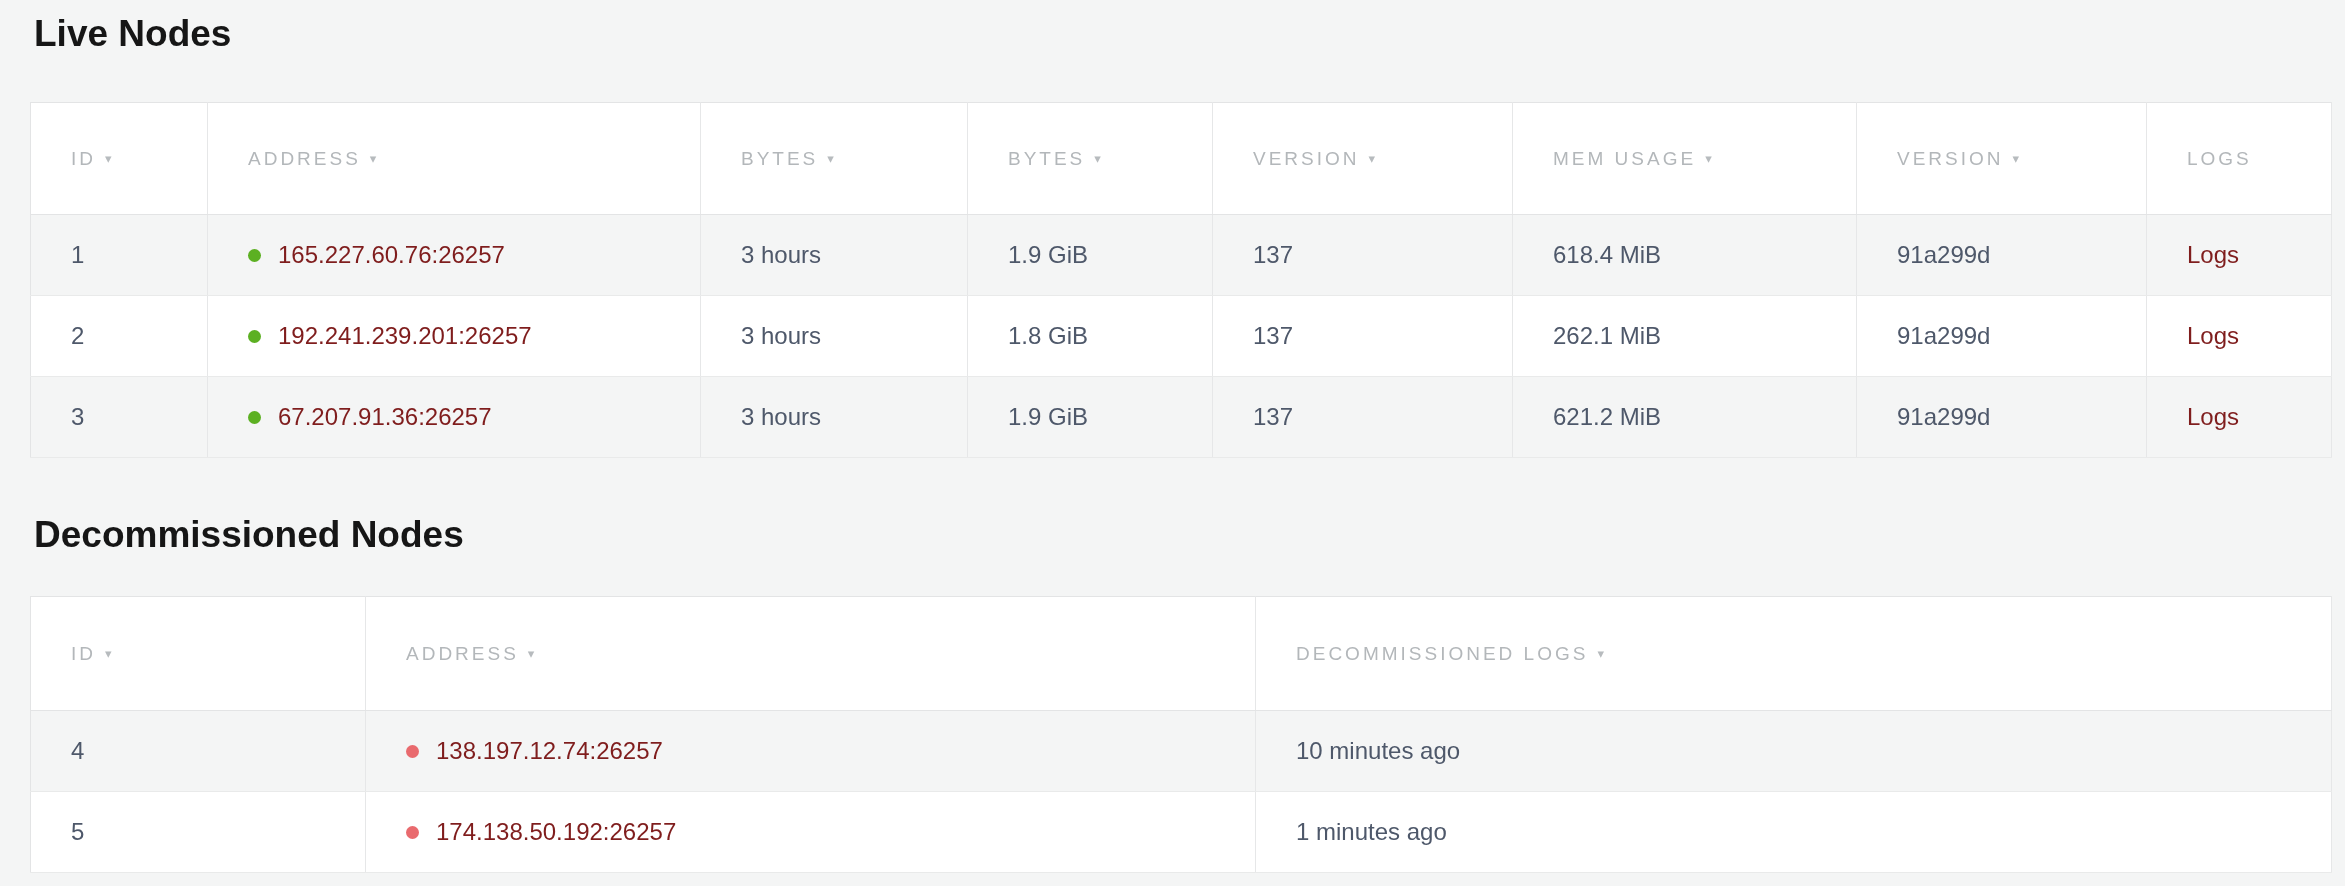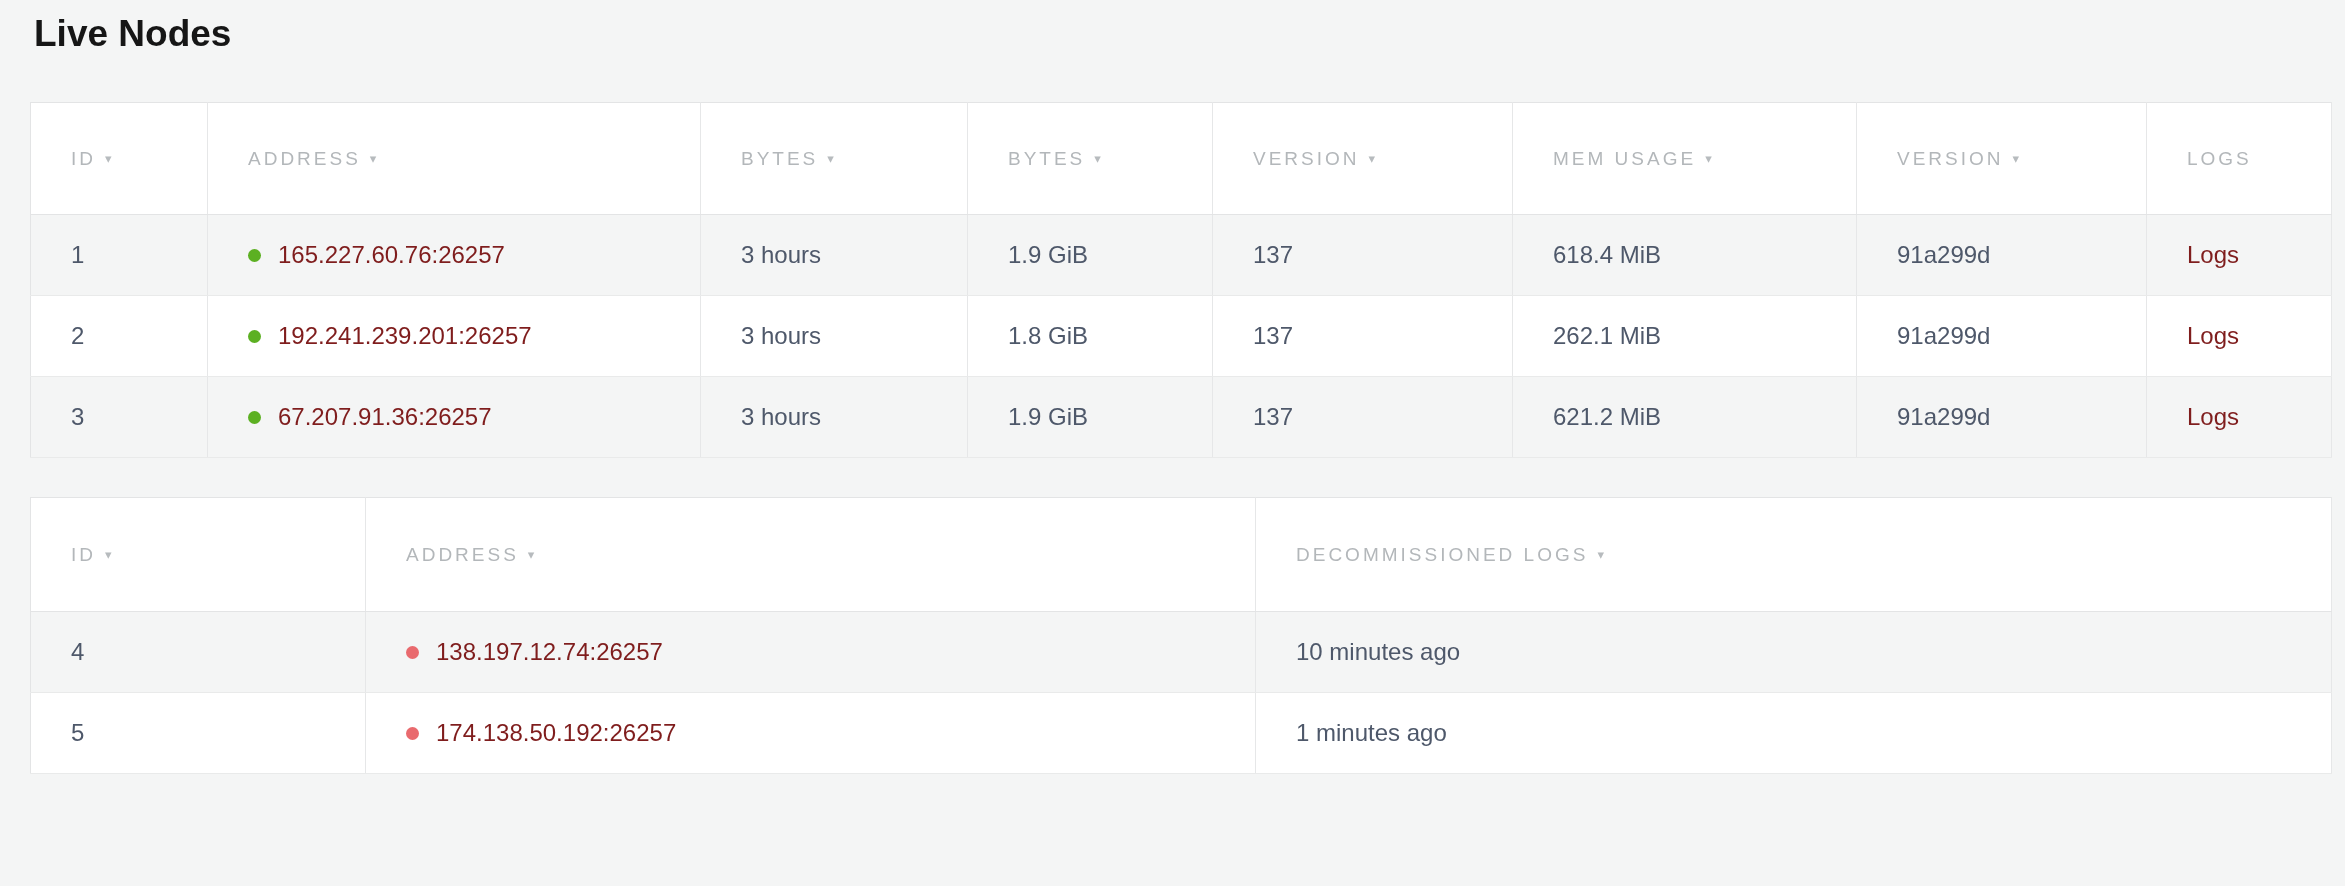--- a/index.html
+++ b/index.html
@@ -139,20 +139,21 @@
         <td>3 hours</td>
         <td>1.9 GiB</td>
         <td>137</td>
         <td>621.2 MiB</td>
         <td>91a299d</td>
         <td><a class="link">Logs</a></td>
       </tr>
     </tbody>
   </table>
 
+  <h1 class="section-title second">Decommissioned Nodes</h1>
 
   <table class="nodes-table t2">
     <colgroup>
       <col style="width:335px">
         <col style="width:890px">
         <col style="width:1076px">
     </colgroup>
     <thead>
       <tr>
         <th><span>ID</span><span class="sort-arrow">▾</span></th>

